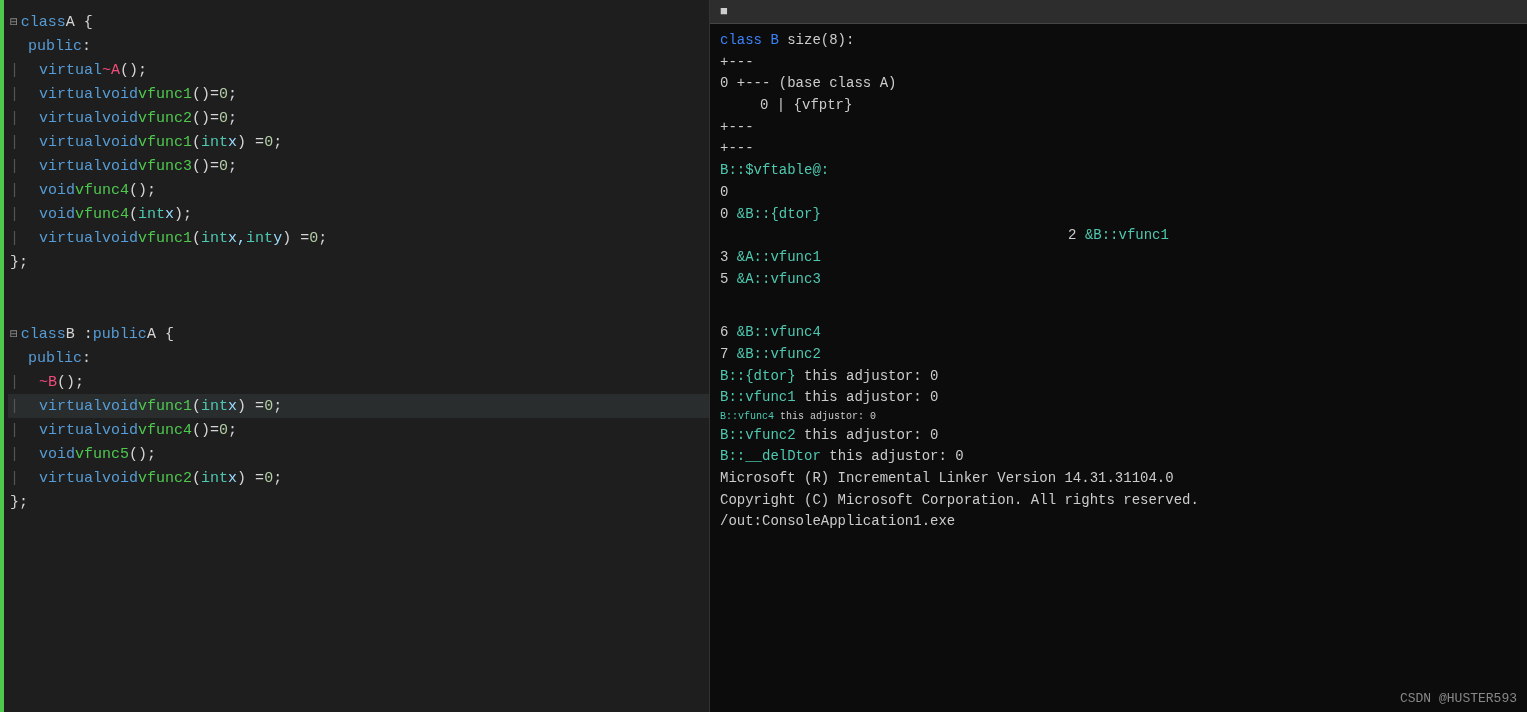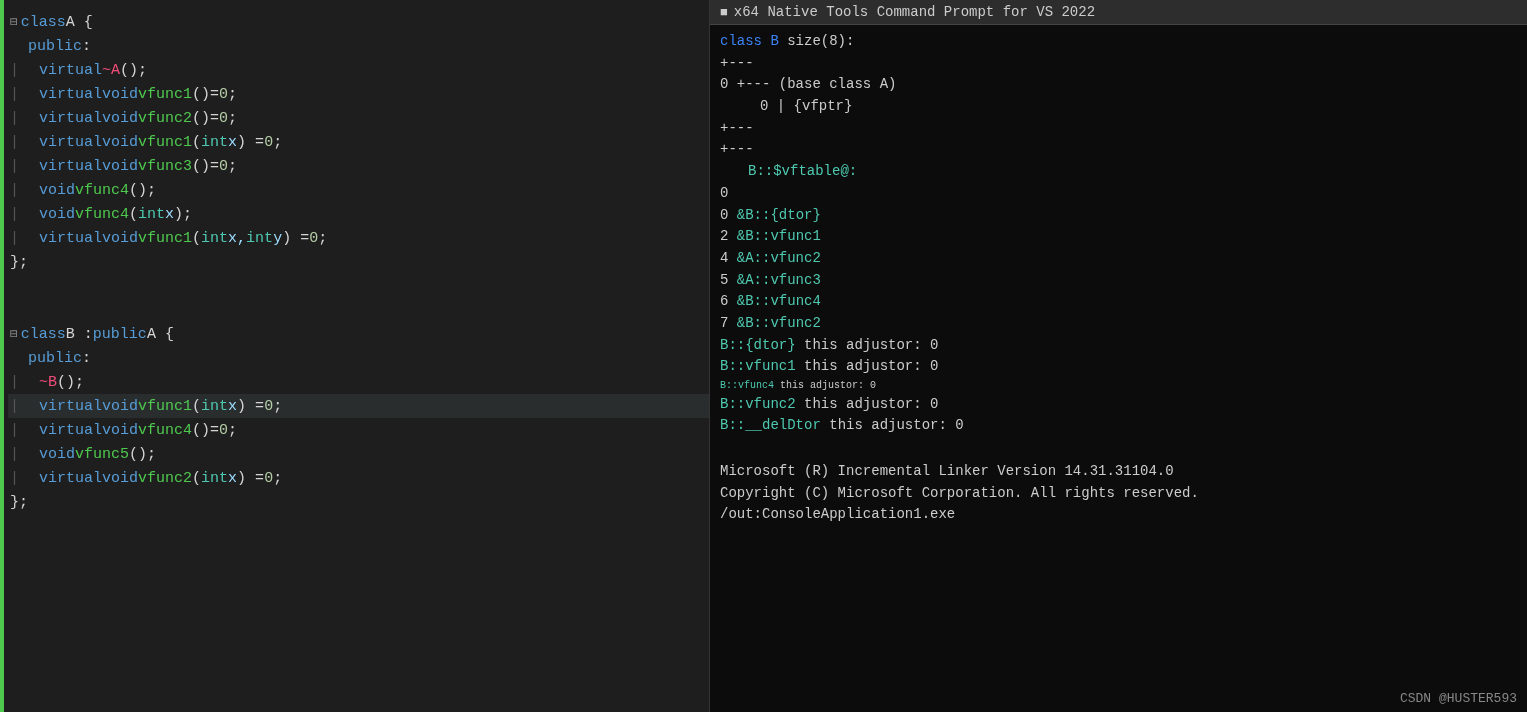--- a/index.html
+++ b/index.html
@@ -246,43 +246,42 @@
       <div class="code-line">
         <span style="display:inline-block;width:0px;"></span>
         <span class="white">};</span>
       </div>
     </div>
 </div>
 
 <div class="right-panel" style="position:relative;">
   <div class="right-header">
     <span style="font-size:13px;">■</span>
-    <span>x64 Native Tools Command Prompt for VS 2022</span>
   </div>
   <div class="right-content" id="right-content">
       <div style="line-height: 1.55; font-size: 14px;"><span><span style="color:#3b82f6;">class B</span> size(8):</span></div>
       <div style="line-height: 1.55; font-size: 14px;"><span>    +---</span></div>
       <div style="line-height: 1.55; font-size: 14px;"><span> 0      +--- <span style="color:#cccccc;text-align:center;">(base class A)</span></span></div>
       <div style="line-height: 1.55; font-size: 14px; margin-left: 40px;"><span> 0      | <span style="color:#cccccc;">{vfptr}</span></span></div>
       <div style="line-height: 1.55; font-size: 14px;"><span>        +---</span></div>
       <div style="line-height: 1.55; font-size: 14px;"><span>    +---</span></div>
       <div style="line-height: 1.55; font-size: 14px;"><span></span></div>
-      <div style="line-height: 1.55; font-size: 14px;"><span><span style="color:#4ec9b0;margin-left:28px;">B::$vftable@:</span></span></div>
+      <div style="line-height: 1.55; font-size: 14px;"><span><span style="color:#4ec9b0;">B::$vftable@:</span></span></div>
       <div style="line-height: 1.55; font-size: 14px;"><span>         0</span></div>
       <div style="line-height: 1.55; font-size: 14px;"><span> 0      <span style="color:#4ec9b0;">&amp;<span style="color:#4ec9b0;">B::{dtor}</span></span></span></div>
-      <div style="line-height: 1.55; font-size: 14px;"><span> 2      <span style="color:#4ec9b0;">&amp;<span style="color:#4ec9b0;"><span style="color:#4ec9b0;">B::vfunc1</span></span></span></span></div>
-      <div style="line-height: 1.55; font-size: 14px;"><span> 4      <span style="color:#4ec9b0;">&amp;A::vfunc2</span></span></div>
+      <div style="line-height: 1.55; font-size: 14px; text-align: center;"><span> 2      <span style="color:#4ec9b0;">&amp;<span style="color:#4ec9b0;"><span style="color:#4ec9b0;">B::vfunc1</span></span></span></span></div>
+      <div style="line-height: 1.55; font-size: 14px;"><span> 3      <span style="color:#4ec9b0;">&amp;A::vfunc1</span></span></div>
       <div style="line-height: 1.55; font-size: 14px;"><span> 5      <span style="color:#4ec9b0;">&amp;A::vfunc3</span></span></div>
-      <div style="line-height: 1.55; font-size: 14px;"><span> 6      <span style="color:#4ec9b0;">&amp;<span style="color:#4ec9b0;"><span style="color:#4ec9b0;">B::vfunc4</span></span></span></span></div>
+      <div style="line-height: 1.55; font-size: 14px; margin-top: 32px;"><span> 6      <span style="color:#4ec9b0;">&amp;<span style="color:#4ec9b0;"><span style="color:#4ec9b0;">B::vfunc4</span></span></span></span></div>
       <div style="line-height: 1.55; font-size: 14px;"><span> 7      <span style="color:#4ec9b0;">&amp;<span style="color:#4ec9b0;"><span style="color:#4ec9b0;">B::vfunc2</span></span></span></span></div>
       <div style="line-height: 1.55; font-size: 14px;"><span></span></div>
       <div style="line-height: 1.55; font-size: 14px;"><span><span style="color:#4ec9b0;">B::{dtor}</span> this adjustor: 0</span></div>
       <div style="line-height: 1.55; font-size: 14px;"><span><span style="color:#4ec9b0;"><span style="color:#4ec9b0;">B::vfunc1</span></span> this adjustor: 0</span></div>
       <div style="line-height: 1.55; font-size: 10px;"><span><span style="color:#4ec9b0;"><span style="color:#4ec9b0;">B::vfunc4</span></span> this adjustor: 0</span></div>
       <div style="line-height: 1.55; font-size: 14px;"><span><span style="color:#4ec9b0;"><span style="color:#4ec9b0;">B::vfunc2</span></span> this adjustor: 0</span></div>
       <div style="line-height: 1.55; font-size: 14px;"><span><span style="color:#4ec9b0;">B::__delDtor</span> this adjustor: 0</span></div>
-      <div style="line-height: 1.55; font-size: 14px; margin-top: 24px;"><span>Microsoft (R) Incremental Linker Version 14.31.31104.0</span></div>
+      <div style="line-height: 1.55; font-size: 14px;"><span>Microsoft (R) Incremental Linker Version 14.31.31104.0</span></div>
       <div style="line-height: 1.55; font-size: 14px;"><span>Copyright (C) Microsoft Corporation.  All rights reserved.</span></div>
       <div style="line-height: 1.55; font-size: 14px;"><span></span></div>
       <div style="line-height: 1.55; font-size: 14px;"><span>/out:ConsoleApplication1.exe</span></div>
     </div>
   <div class="watermark">CSDN @HUSTER593</div>
 </div>
 
 </body></html>

